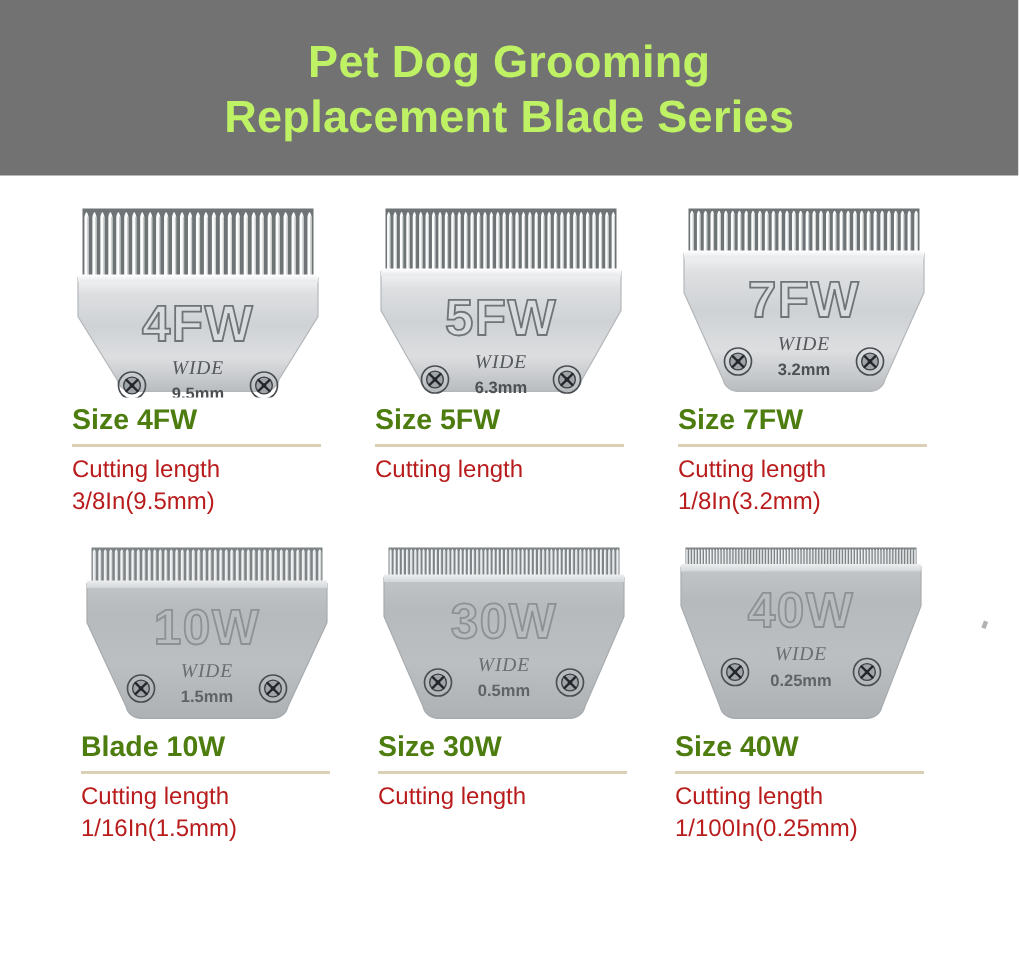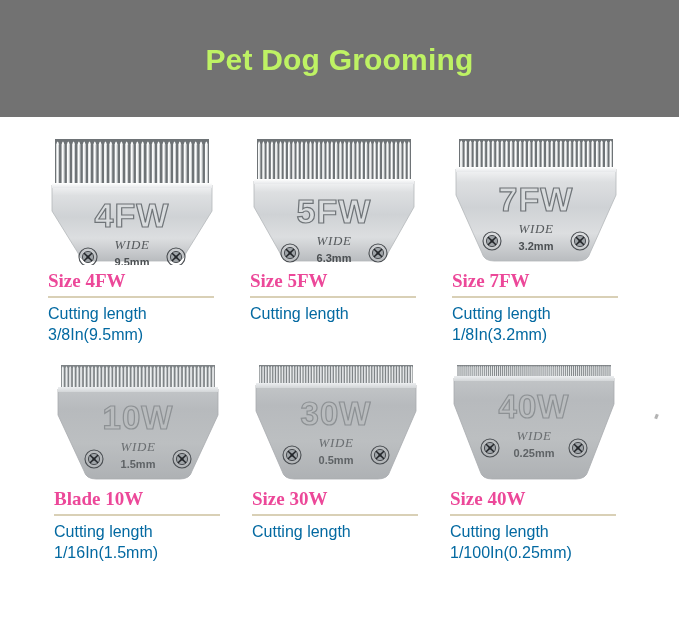--- a/index.html
+++ b/index.html
@@ -76,58 +76,59 @@
     height: 124px;
   }
   .blade-svg { display: block; }
 
   
   .spec-block {
     padding-left: 4px;
     padding-top: 4px;
   }
   .spec-title {
-    font-family: Liberation Serif, serif;
+    font-family: Liberation Sans, sans-serif;
     font-weight: bold;
     font-size: 19px;
-    color: #ec4899;
+    color: #4d7c0f;
     line-height: 23px;
     white-space: nowrap;
   }
   .spec-rule {
     width: 166px;
     height: 2px;
     background: #d9d0b6;
     margin-top: 4px;
     margin-bottom: 5px;
   }
   .spec-line {
     font-family: "Liberation Sans", sans-serif;
     font-size: 16px;
-    color: #0369a1;
+    color: #b91c1c;
     line-height: 21px;
     white-space: nowrap;
   }
 
   .speck {
     position: absolute;
     left: 655px;
     top: 414px;
     width: 3px;
     height: 5px;
     background: #9a9a9a;
     transform: rotate(20deg);
     opacity: .75;
   }
 </style>
 </head>
 <body>
 
 <div class="header-banner">
   <div class="header-line">Pet Dog Grooming</div>
+  <div class="header-line">Replacement Blade Series</div>
 </div>
 
 <div class="product-grid">
 
   <div class="product-row row-top">
     <div class="product-cell col-1">
       <div class="blade-figure">
           <svg width="176" height="132" viewBox="0 0 176 132" class="blade-svg">
             <defs>
               <linearGradient id="bg0" x1="0" y1="0" x2="0" y2="1">

